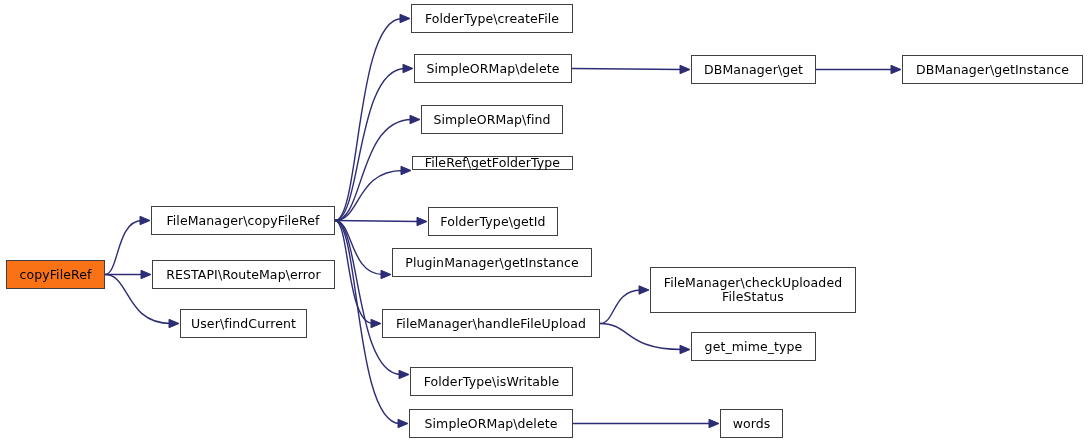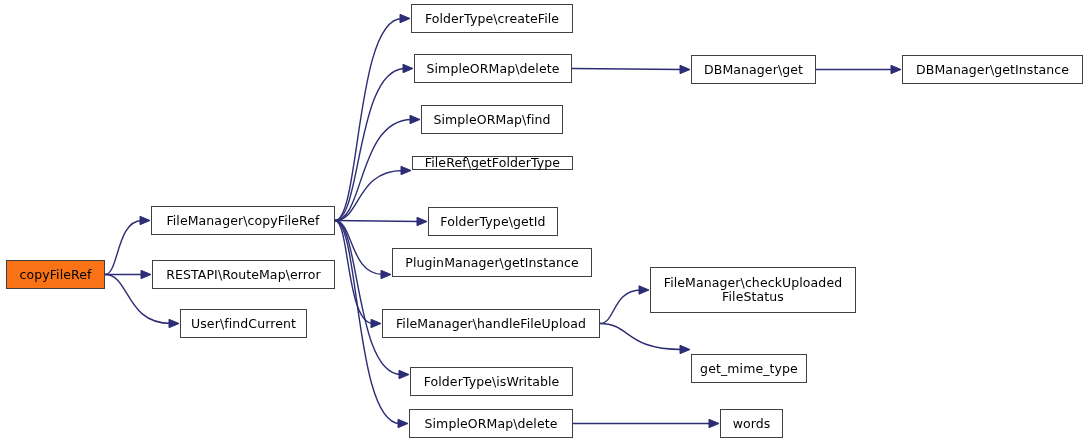--- a/index.html
+++ b/index.html
@@ -108,16 +108,16 @@
       <div class="node" style="left: 412px; top: 156px; width: 161px; height: 14px;">FileRef\getFolderType</div>
       <div class="node" style="left: 428px; top: 207px; width: 130px; height: 29px;">FolderType\getId</div>
       <div class="node" style="left: 392px; top: 248px; width: 200px; height: 29px;">PluginManager\getInstance</div>
       <div class="node" style="left: 382px; top: 309px; width: 218px; height: 29px;">FileManager\handleFileUpload</div>
       <div class="node" style="left: 410px; top: 360px; width: 163px; height: 29px; margin-top: 7px;">FolderType\isWritable</div>
       <div class="node" style="left: 409px; top: 409px; width: 164px; height: 29px;">SimpleORMap\delete</div>
       <div class="node" style="left: 691px; top: 55px; width: 125px; height: 29px;">DBManager\get</div>
       <div class="node" style="left: 902px; top: 55px; width: 181px; height: 29px;">DBManager\getInstance</div>
       <div class="node" style="left: 650px; top: 267px; width: 206px; height: 46px;">FileManager\checkUploaded
 FileStatus</div>
-      <div class="node" style="left: 691px; top: 354px; width: 116px; height: 29px;">get_mime_type</div>
+      <div class="node" style="left: 691px; top: 332px; width: 125px; height: 29px;">get_mime_type</div>
       <div class="node" style="left: 720px; top: 409px; width: 63px; height: 29px; text-align: right;">words</div>
     </div>
 </div>
 
 </body></html>

